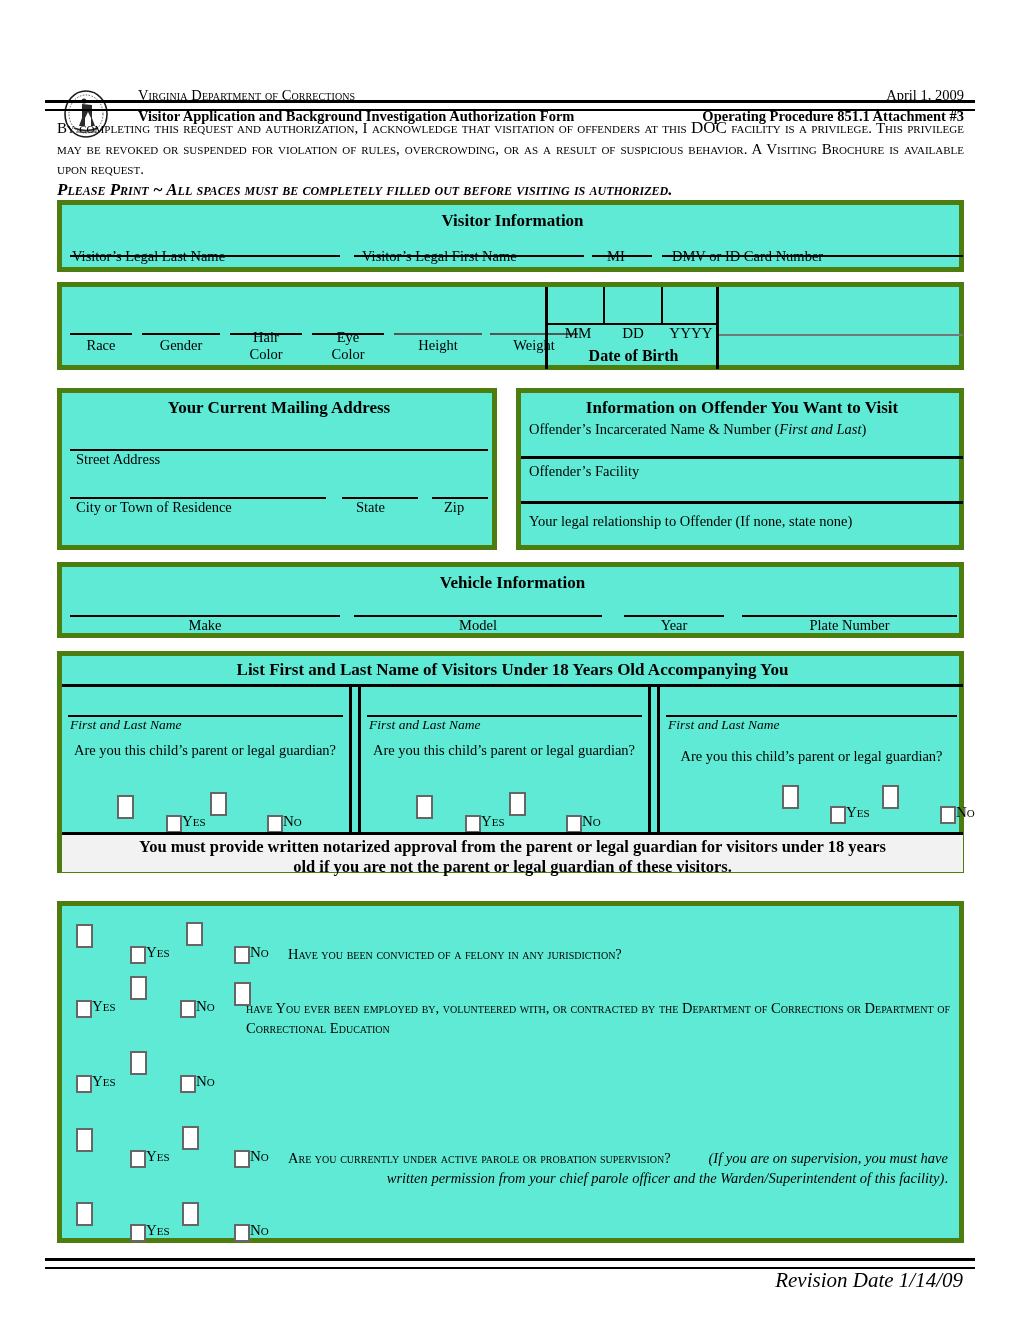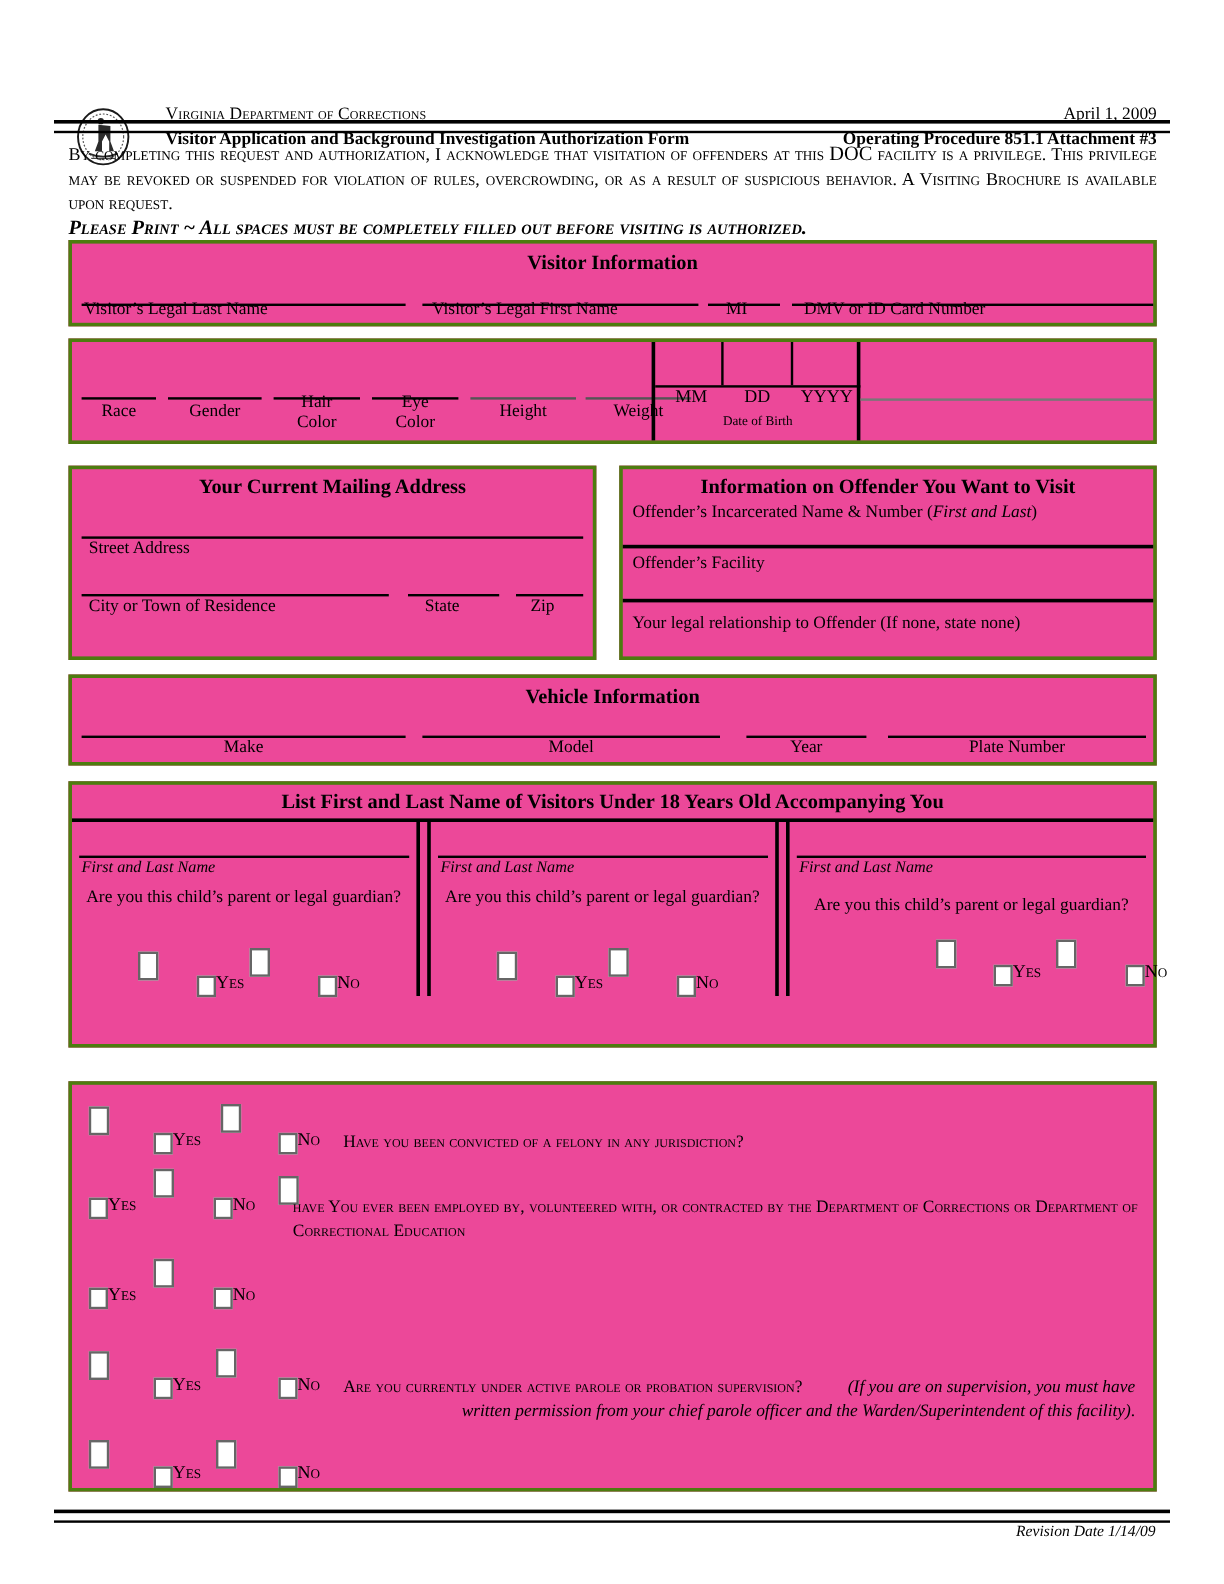--- a/index.html
+++ b/index.html
@@ -91,22 +91,22 @@
     font-variant: small-caps;
     font-style: italic;
     font-weight: bold;
     font-size: 17px;
     white-space: nowrap;
   }
 
   
   .box {
     position: absolute;
-    border: 3px solid #4d7c0f;
-    background: #ec4899;
+    border: 5px solid #4d7c0f;
+    background: #5eead4;
     box-sizing: border-box;
   }
   .sect-title {
     text-align: center;
     font-weight: bold;
     font-size: 17px;
     line-height: 22px;
   }
 
   
@@ -146,21 +146,21 @@
   }
   #dob-box .mdy {
     position: absolute;
     top: 38px;
     font-size: 15px;
     text-align: center;
   }
   #dob-box .doblbl {
     position: absolute;
     left: 0; top: 60px; width: 171px;
-    text-align: center; font-size: 11px;
+    text-align: center; font-size: 16px; font-weight: bold;
   }
   #pob {
     position: absolute;
     left: 657px; top: 0px;
     width: 244px; height: 82px;
   }
   #pob .pobrule {
     position: absolute;
     left: 0; top: 47px; width: 244px; height: 2px;
     background: #777;
@@ -257,21 +257,21 @@
     position: absolute;
     left: 45px; top: 1258px;
     width: 930px; height: 6px;
     border-top: 3px solid #000;
     border-bottom: 2px solid #000;
   }
   .foot-rev {
     position: absolute;
     right: 57px; top: 1268px;
     font-style: italic;
-    font-size: 13px;
+    font-size: 21px;
   }
 </style>
 </head>
 <body>
 
 <div class="page">
 
   <div class="header">
     <div class="seal">
       <svg width="48" height="52" viewBox="0 0 48 52">
@@ -420,20 +420,26 @@
       <div class="nmlbl">First and Last Name</div>
       <div class="qtext" style="left:6px; top:60px; width:291px;">Are you this child’s parent or legal guardian?</div>
       <div class="cbx cbx-tall" style="left:122px; top:98px;"></div>
       <div class="cbx cbx-tall" style="left:222px; top:98px;"></div>
       <div class="cbx cbx-sm" style="left:170px; top:119px;"></div>
       <div class="ynlbl" style="left:186px; top:117px;">Yes</div>
       <div class="cbx cbx-sm" style="left:280px; top:119px;"></div>
       <div class="ynlbl" style="left:296px; top:117px;">No</div>
     </div>
 
+    <div id="notary">
+      <div class="ntext">
+        <span>You must provide written notarized approval from the parent or legal guardian for visitors under 18 years</span><br>
+        <span>old if you are not the parent or legal guardian of these visitors.</span>
+      </div>
+    </div>
   </div>
 
   <div class="sect-title" id="cond-title">Conditions</div>
 
   <div class="box" id="conditions">
 
     <div class="qrow" style="top:0px; height:70px;">
       <div class="cbx cbx-tall" style="left:14px; top:18px;"></div>
       <div class="cbx cbx-tall" style="left:124px; top:16px;"></div>
       <div class="cbx cbx-sm" style="left:68px; top:40px;"></div>

